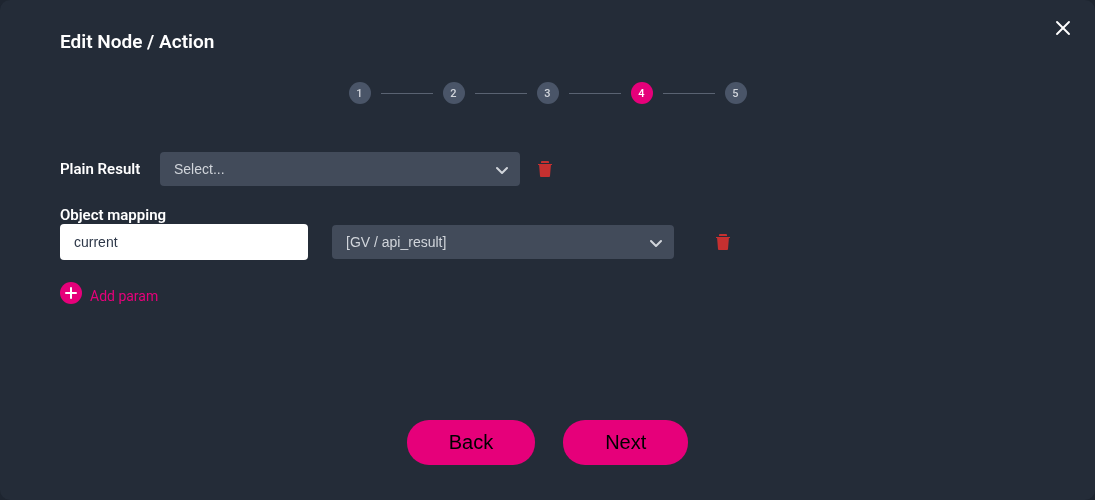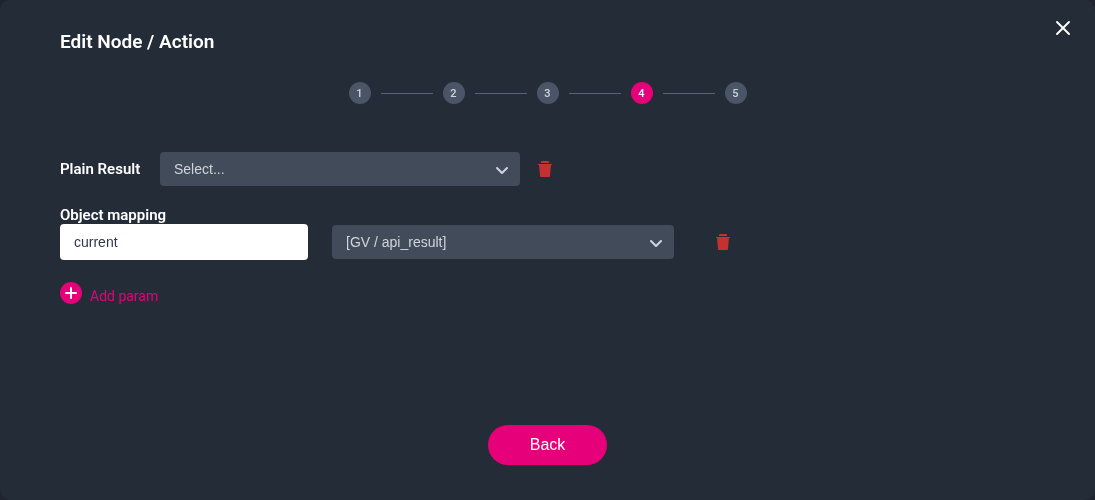--- a/index.html
+++ b/index.html
@@ -161,22 +161,22 @@
       left: 0;
       right: 0;
       display: flex;
       justify-content: center;
       gap: 28px;
     }
     .btn {
       background: #e6007a;
       border: none;
       border-radius: 22px;
-      color: #ffffff;
-      font-size: 16px;
+      color: #000000;
+      font-size: 20px;
       font-weight: 500;
       padding: 11px 42px;
       cursor: pointer;
       min-width: 110px;
     }
   </style>
 </head>
 <body>
 
 <div class="modal">
@@ -246,14 +246,15 @@
       <svg width="12" height="12" viewBox="0 0 12 12" fill="none" stroke="#fff" stroke-width="2" stroke-linecap="round">
         <line x1="6" y1="1" x2="6" y2="11"></line>
         <line x1="1" y1="6" x2="11" y2="6"></line>
       </svg>
     </span>
     <span>Add param</span>
   </div>
 
   <div class="footer">
     <button class="btn">Back</button>
+    <button class="btn">Next</button>
   </div>
 </div>
 
 </body></html>

